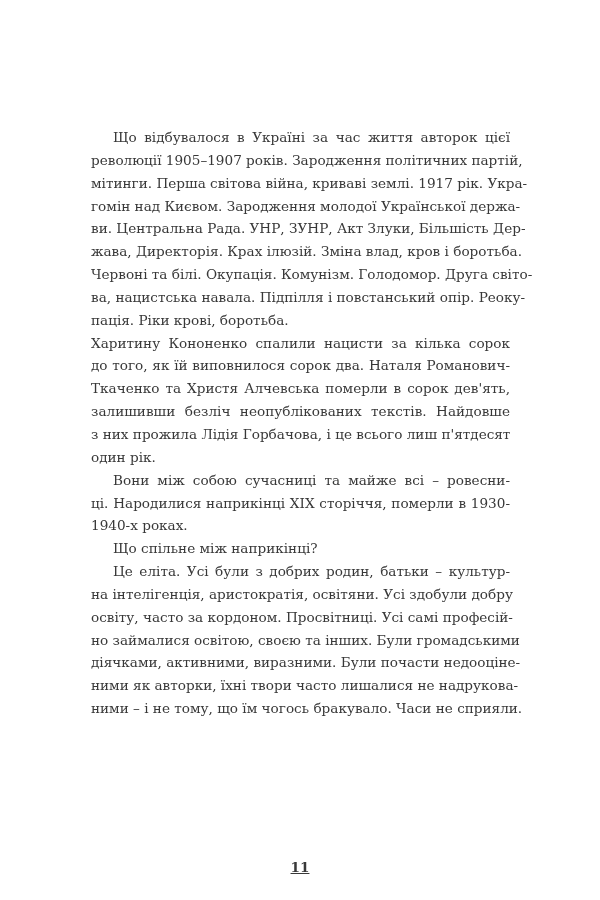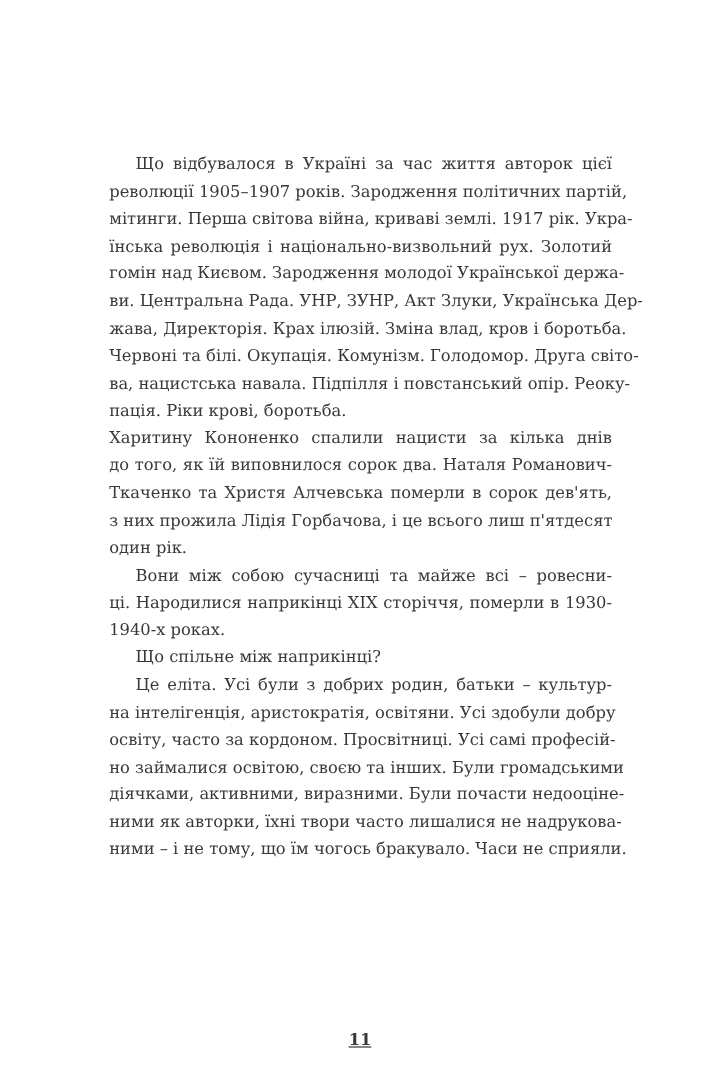--- a/index.html
+++ b/index.html
@@ -62,33 +62,33 @@
 </head>
 <body>
 
 <div class="page">
   <div class="text-block">
 
     <div>
       <span class="line indent">Що відбувалося в Україні за час життя авторок цієї</span>
       <span class="line">революції 1905–1907 років. Зародження політичних партій,</span>
       <span class="line">мітинги. Перша світова війна, криваві землі. 1917 рік. Укра-</span>
-      <span class="line">їнська революція і національно-визвольний рух. Золотий</span>
       <span class="line">гомін над Києвом. Зародження молодої Української держа-</span>
-      <span class="line">ви. Центральна Рада. УНР, ЗУНР, Акт Злуки, Українська Дер-</span>
+      <span class="line">ви. Центральна Рада. УНР, ЗУНР, Акт Злуки, Більшість Дер-</span>
       <span class="line">жава, Директорія. Крах ілюзій. Зміна влад, кров і боротьба.</span>
       <span class="line">Червоні та білі. Окупація. Комунізм. Голодомор. Друга світо-</span>
       <span class="line">ва, нацистська навала. Підпілля і повстанський опір. Реоку-</span>
       <span class="line last">пація. Ріки крові, боротьба.</span>
     </div>
 
     <div>
-      <span class="line">Харитину Кононенко спалили нацисти за кілька днів</span>
+      <span class="line">Харитину Кононенко спалили нацисти за кілька сорок</span>
       <span class="line">до того, як їй виповнилося сорок два. Наталя Романович-</span>
       <span class="line">Ткаченко та Христя Алчевська померли в сорок дев'ять,</span>
+      <span class="line">залишивши безліч неопублікованих текстів. Найдовше</span>
       <span class="line">з них прожила Лідія Горбачова, і це всього лиш п'ятдесят</span>
       <span class="line last">один рік.</span>
     </div>
 
     <div>
       <span class="line indent">Вони між собою сучасниці та майже всі – ровесни-</span>
       <span class="line">ці. Народилися наприкінці XIX сторіччя, померли в 1930-</span>
       <span class="line last">1940-х роках.</span>
     </div>
 

